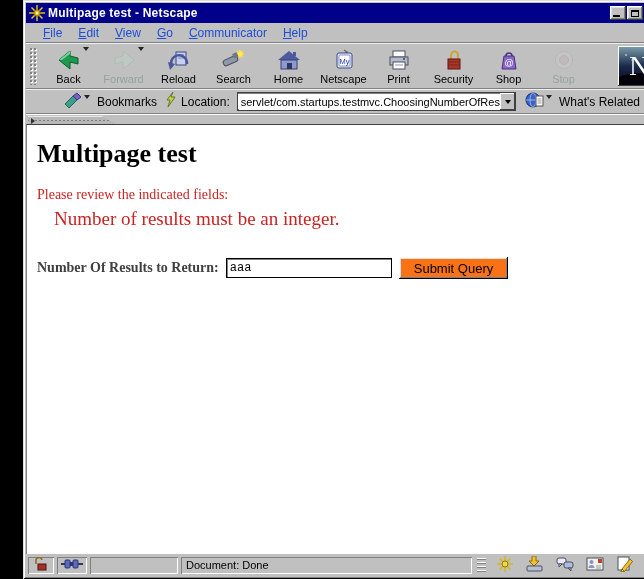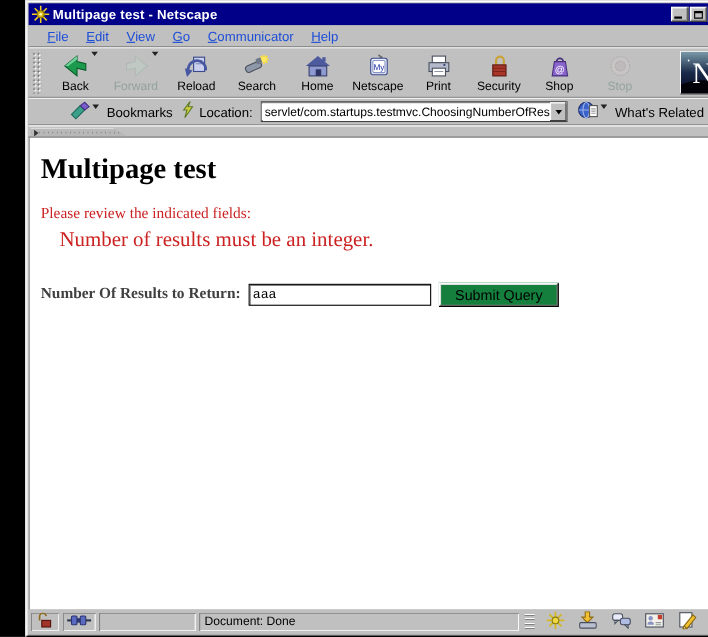--- a/index.html
+++ b/index.html
@@ -66,21 +66,21 @@
   
   .content { flex:1; background:#fff; border-top:1px solid #404040; border-left:1px solid #808080;
     overflow:hidden; font-family:"Liberation Serif", serif; }
   .content h1 { font:bold 26px "Liberation Serif", serif; color:#000; margin:14px 0 0 10px; }
   .err1 { margin:18px 0 0 10px; font-size:14px; }
   .err2 { margin:5px 0 0 27px; font-size:19px; }
   .formrow { margin:27px 0 0 10px; display:flex; align-items:center; }
   .flabel { font:bold 14px "Liberation Serif", serif; white-space:nowrap; }
   .finput { width:166px; height:20px; margin-left:7px; border:1px solid #000;
     box-shadow: inset 1px 1px 0 #808080; font:12px "Liberation Mono", monospace; padding:1px 3px; outline:none; }
-  .fbtn { margin-left:7px; height:22px; padding:0 15px; background:#15803d; border:0;
+  .fbtn { margin-left:7px; height:22px; padding:0 15px; background:#f97316; border:0;
     box-shadow: inset -1px -1px 0 #000, inset 1px 1px 0 #fff, inset -2px -2px 0 #808080, inset 2px 2px 0 #dfdfdf;
     font:13px "Liberation Sans", sans-serif; color:#000; }
   
   .statusbar { height:22px; flex:none; background:#c0c0c0; display:flex; align-items:center; padding:2px 2px 2px 2px; gap:3px; font-size:11px; }
   .spanel { height:17px; box-shadow: inset 1px 1px 0 #808080, inset -1px -1px 0 #fff; display:flex; align-items:center; flex:none; }
   .sp-lock { width:26px; justify-content:center; }
   .sp-plug { width:30px; justify-content:center; }
   .sp-prog { width:88px; }
   .sp-doc  { flex:1; padding-left:5px; color:#000; }
   .compbar { display:flex; align-items:center; gap:2px; flex:none; padding:0 2px; }

